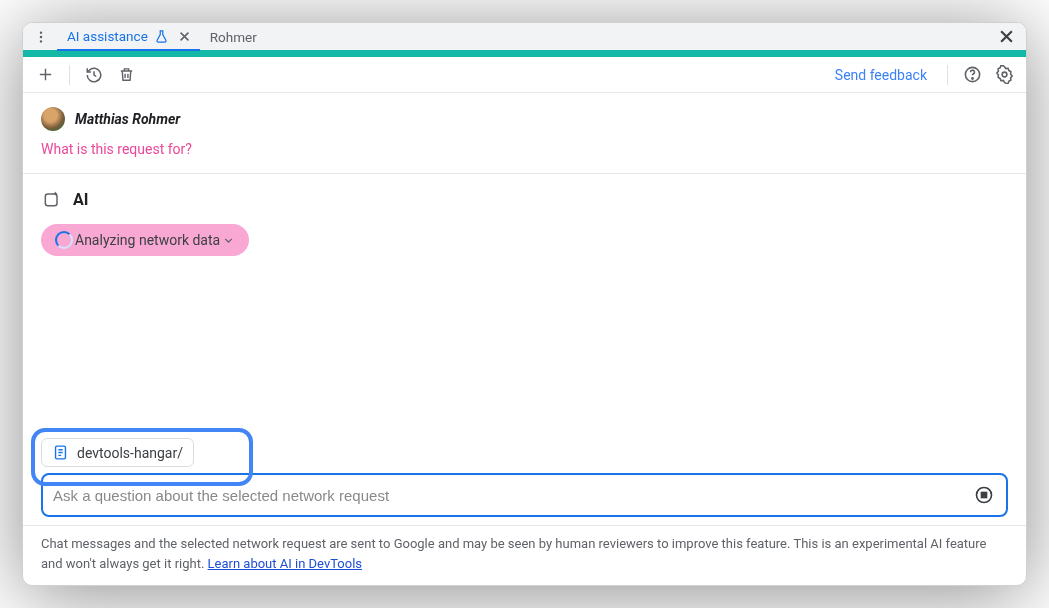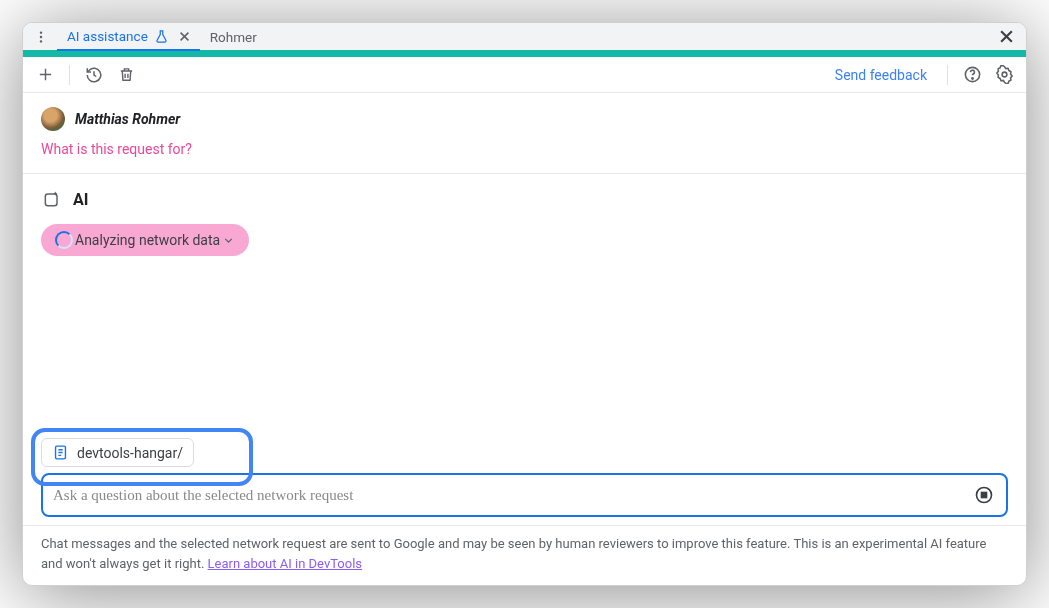--- a/index.html
+++ b/index.html
@@ -184,38 +184,37 @@
       border-radius: 8px;
       padding: 8px 10px;
       gap: 8px;
     }
     .input-box input {
       flex: 1;
       border: none;
       outline: none;
       font-size: 15px;
       color: #000000;
-      font-family: Liberation Serif, serif;
     }
     .input-box input::placeholder { color: #88898b; }
     .stop-btn {
       width: 24px; height: 24px;
       display: flex; align-items: center; justify-content: center;
       color: #3c4043;
       cursor: pointer;
     }
     
     .footer {
       padding: 8px 18px 12px;
       font-size: 13px;
       color: #5f6368;
       border-top: 1px solid #e8e8e8;
       line-height: 1.5;
     }
-    .footer a { color: #8b5cf6; text-decoration: underline; }
+    .footer a { color: #1d4ed8; text-decoration: underline; }
     svg { display: block; }
   </style>
 </head>
 <body>
 
 <div class="shadow-wrap">
   <div class="panel">
 
     <div class="tab-strip">
       <div class="more icon-btn">

